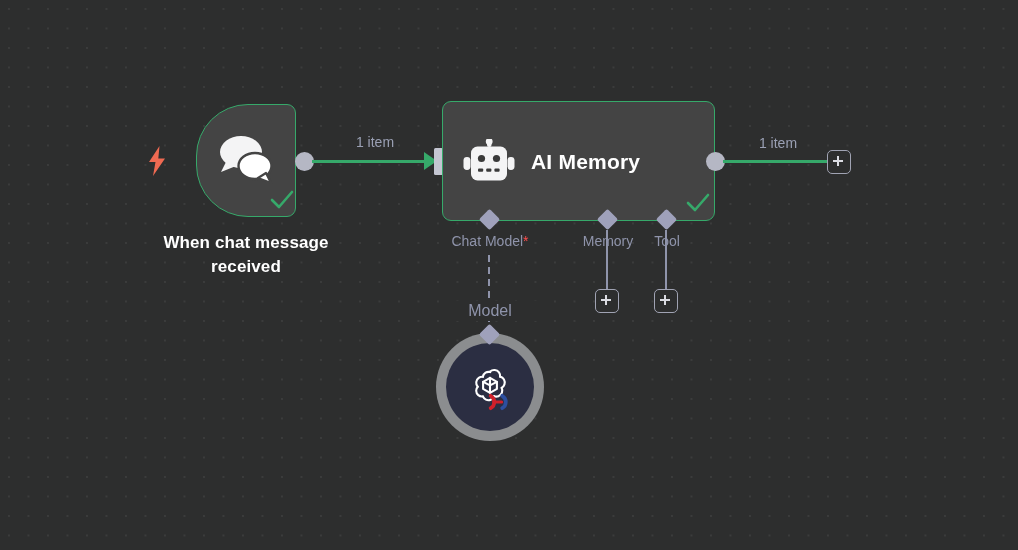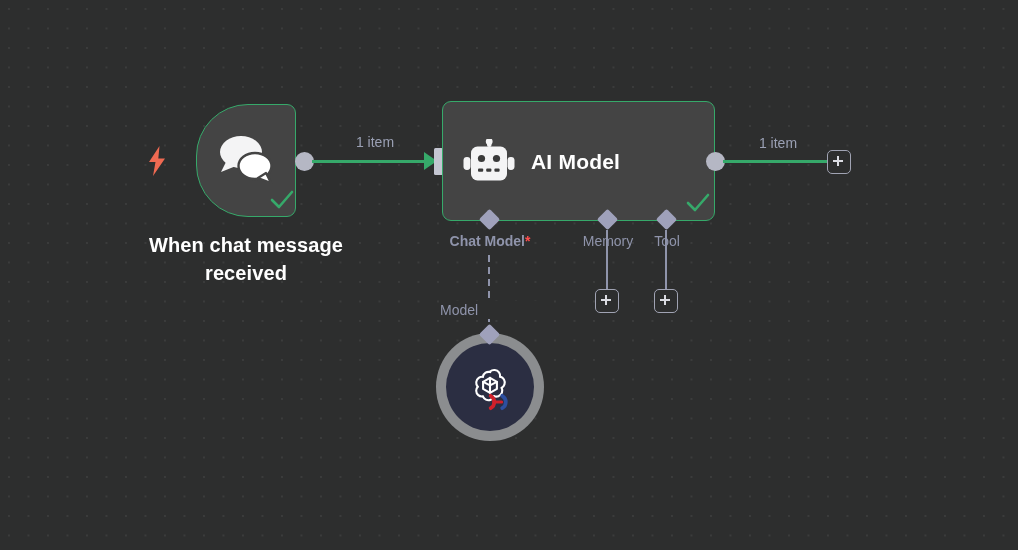--- a/index.html
+++ b/index.html
@@ -22,21 +22,21 @@
     background-size: 19.5px 19.5px;
     background-position: 8px 8px;
     overflow: hidden;
   }
 
   
   .node-label {
     position: absolute;
     text-align: center;
     color: #ffffff;
-    font-size: 20px;
+    font-size: 17px;
     font-weight: bold;
     line-height: 1.42;
     letter-spacing: 0.1px;
     white-space: pre-line;
     pointer-events: none;
   }
 
   
   #trigger-node {
     position: absolute;
@@ -213,43 +213,44 @@
   #diamond-memory     { left: 600px; top: 212px; }
   #diamond-tool       { left: 659px; top: 212px; }
 
   .sub-label {
     position: absolute;
     color: #8f94ab;
     font-size: 14px;
     text-align: center;
     white-space: nowrap;
   }
-  #label-chat-model { left: 447px; top: 233px; width: 86px; font-weight: bold; }
+  #label-chat-model { left: 447px; top: 233px; width: 86px; }
   #label-memory     { left: 568px; top: 233px; width: 80px; }
   #label-tool       { left: 635px; top: 233px; width: 64px; }
   .req-star { color: #ff4d4d; font-size: 14px; }
 
   
   .sub-line-dashed {
     position: absolute;
     left: 488px;
     top: 255px;
     width: 2.4px;
     height: 110px;
     background-image: linear-gradient(#8f94ab 55%, transparent 0%);
     background-size: 2.4px 12px;
     background-repeat: repeat-y;
   }
   #label-model {
     position: absolute;
     left: 440px;
     top: 301px;
     width: 100px;
+    text-align: center;
     color: #8f94ab;
-    font-size: 14px;
+    font-size: 16px;
     background: #2d2e2e;
     padding: 1px 0;
   }
   .sub-line-solid {
     position: absolute;
     width: 2.4px;
     height: 62px;
     background: #8f94ab;
   }
   #line-memory { left: 606px; top: 230px; }
@@ -344,21 +345,21 @@
       <rect x="44.5" y="18" width="7" height="13" rx="3.4" fill="#f4f4f5"></rect>
       <rect x="8" y="7.5" width="36" height="34" rx="6.5" fill="#f4f4f5"></rect>
       <circle cx="18.5" cy="19.5" r="3.6" fill="#3a3a3a"></circle>
       <circle cx="33.5" cy="19.5" r="3.6" fill="#3a3a3a"></circle>
       <rect x="15" y="29.5" width="5.2" height="3.2" rx="1" fill="#3a3a3a"></rect>
       <rect x="23.2" y="29.5" width="5.2" height="3.2" rx="1" fill="#3a3a3a"></rect>
       <rect x="31.4" y="29.5" width="5.2" height="3.2" rx="1" fill="#3a3a3a"></rect>
     </svg>
   </div>
 
-  <div id="agent-title">AI Model</div>
+  <div id="agent-title">AI Memory</div>
 
   <div id="agent-check">
     <svg viewBox="0 0 24 20" width="24" height="20" aria-hidden="true">
       <path d="M2 10 L9 17 L22 2" stroke="#36a96a" stroke-width="2.6" fill="none" stroke-linecap="round" stroke-linejoin="round"></path>
     </svg>
   </div>
 
   <div id="agent-out-dot"></div>
 
   <div id="conn-main-2"></div>

